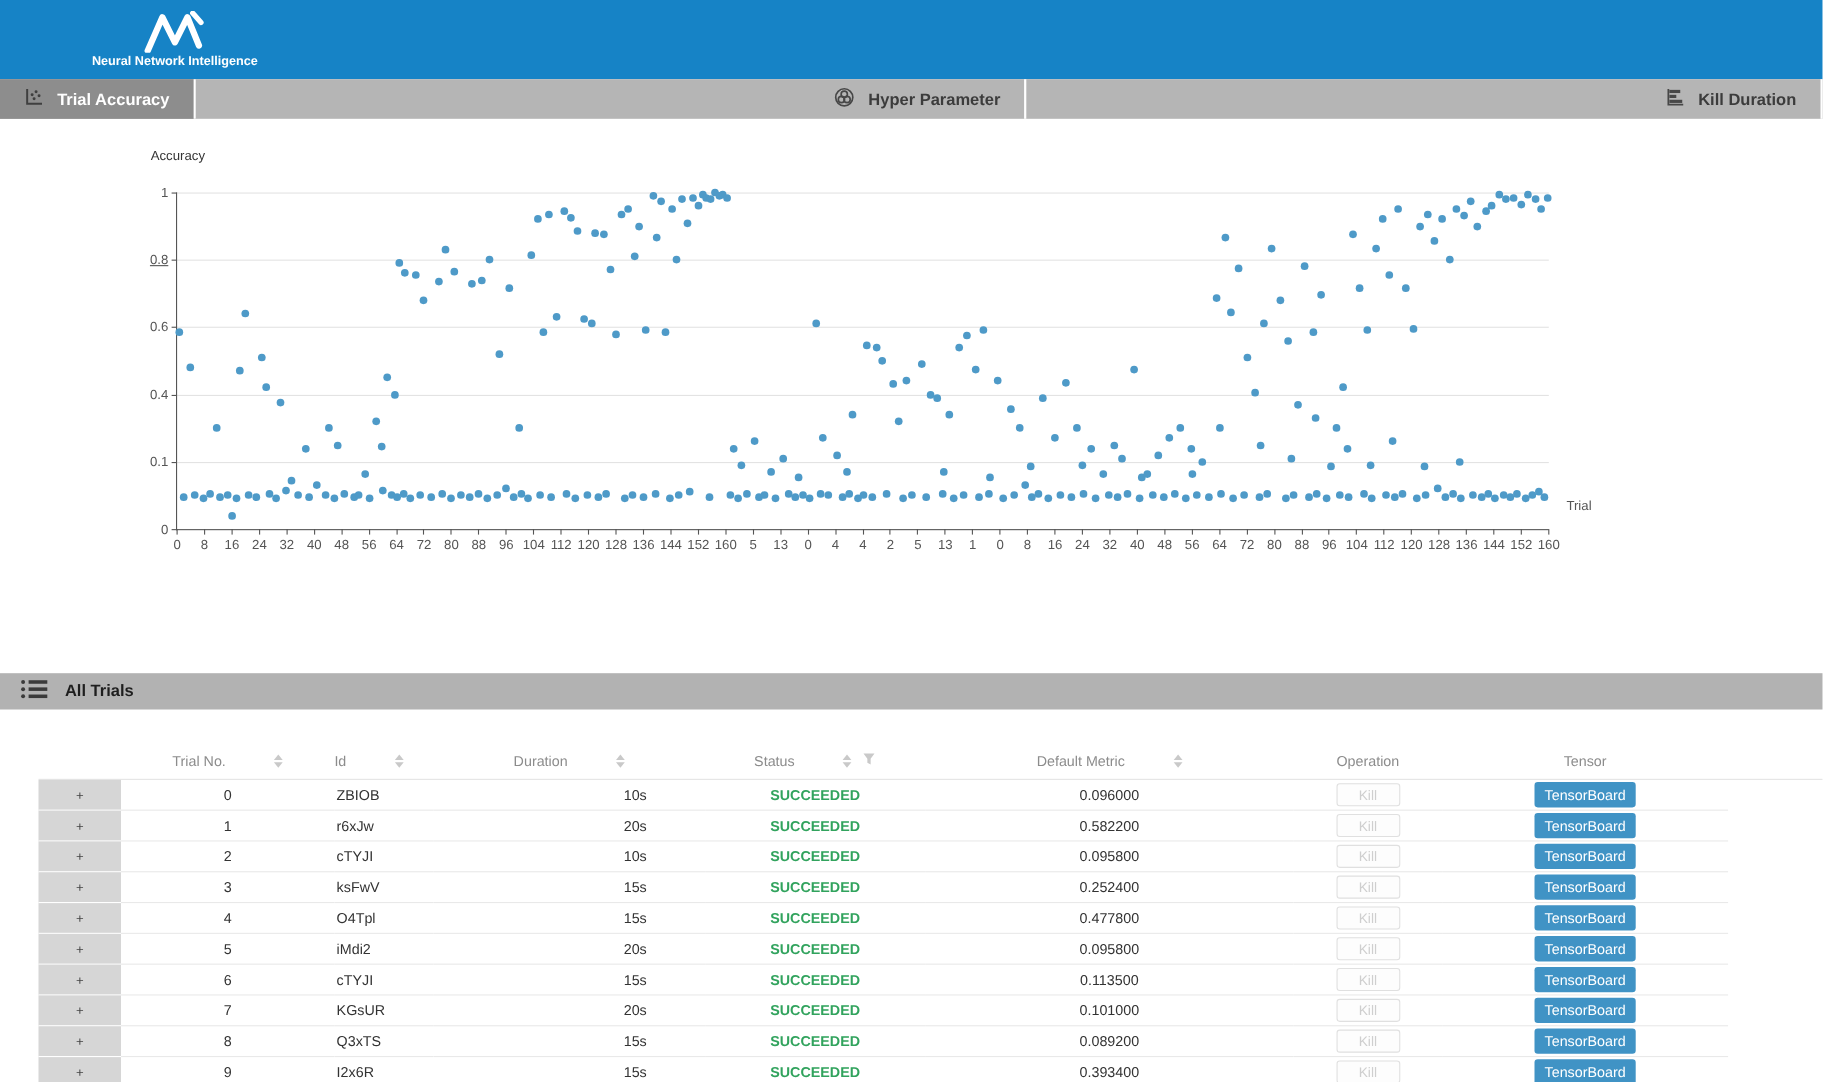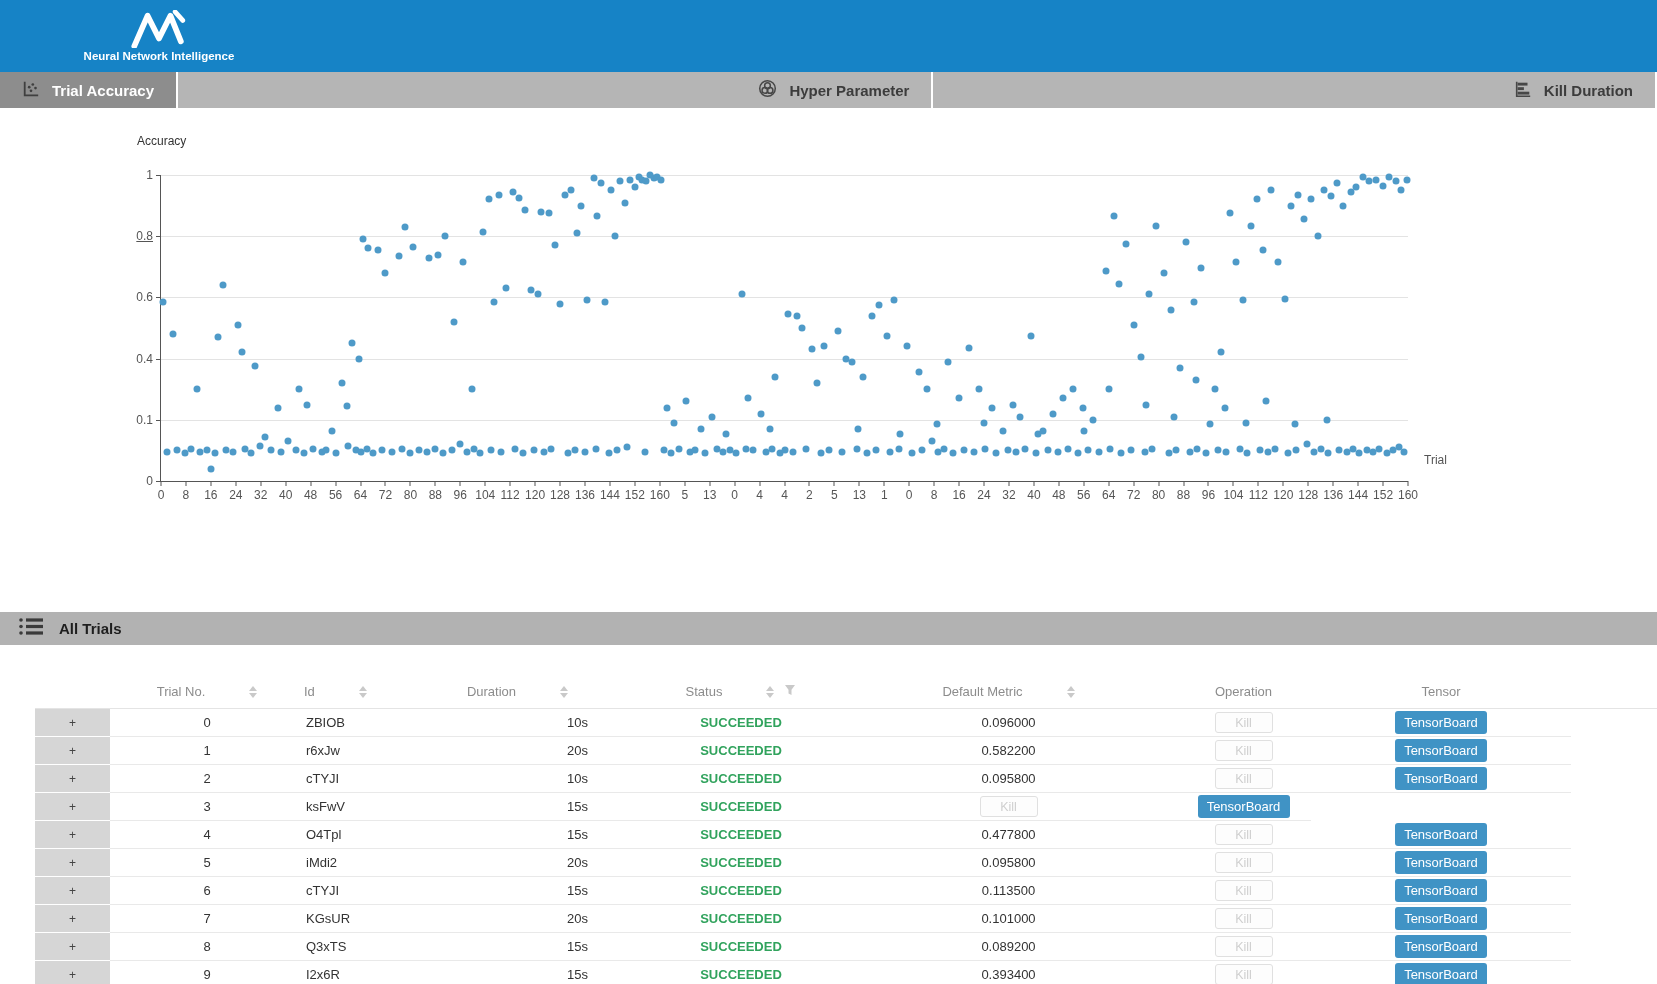--- a/index.html
+++ b/index.html
@@ -667,20 +667,21 @@
           <button class="tb">TensorBoard</button>
         </div>
   </div>
 
   <div class="trow">
     <div class="cell expander">+</div>
     <div class="cell c-no">3</div>
     <div class="cell c-id">ksFwV</div>
     <div class="cell c-dur">15s</div>
     <div class="cell c-status" style="color: rgb(49, 163, 93);">SUCCEEDED</div>
+    <div class="cell c-metric">0.252400</div>
     <div class="cell c-op">
           <button class="kill">Kill</button>
         </div>
     <div class="cell c-tb">
           <button class="tb">TensorBoard</button>
         </div>
   </div>
 
   <div class="trow">
     <div class="cell expander">+</div>

